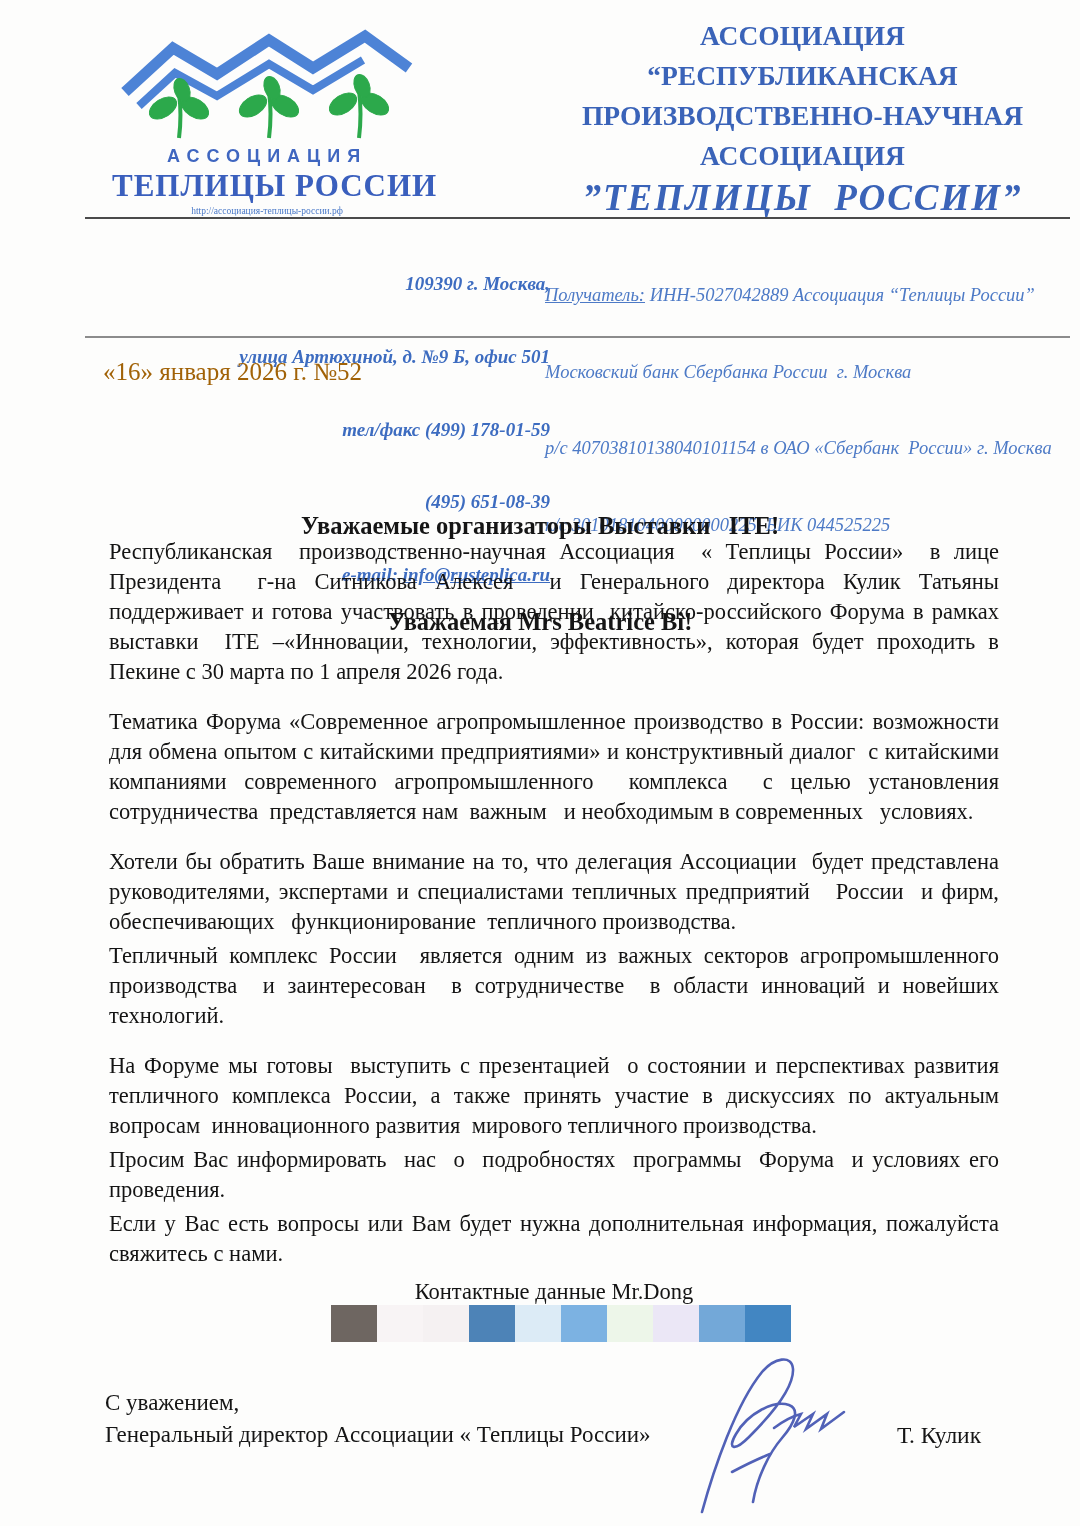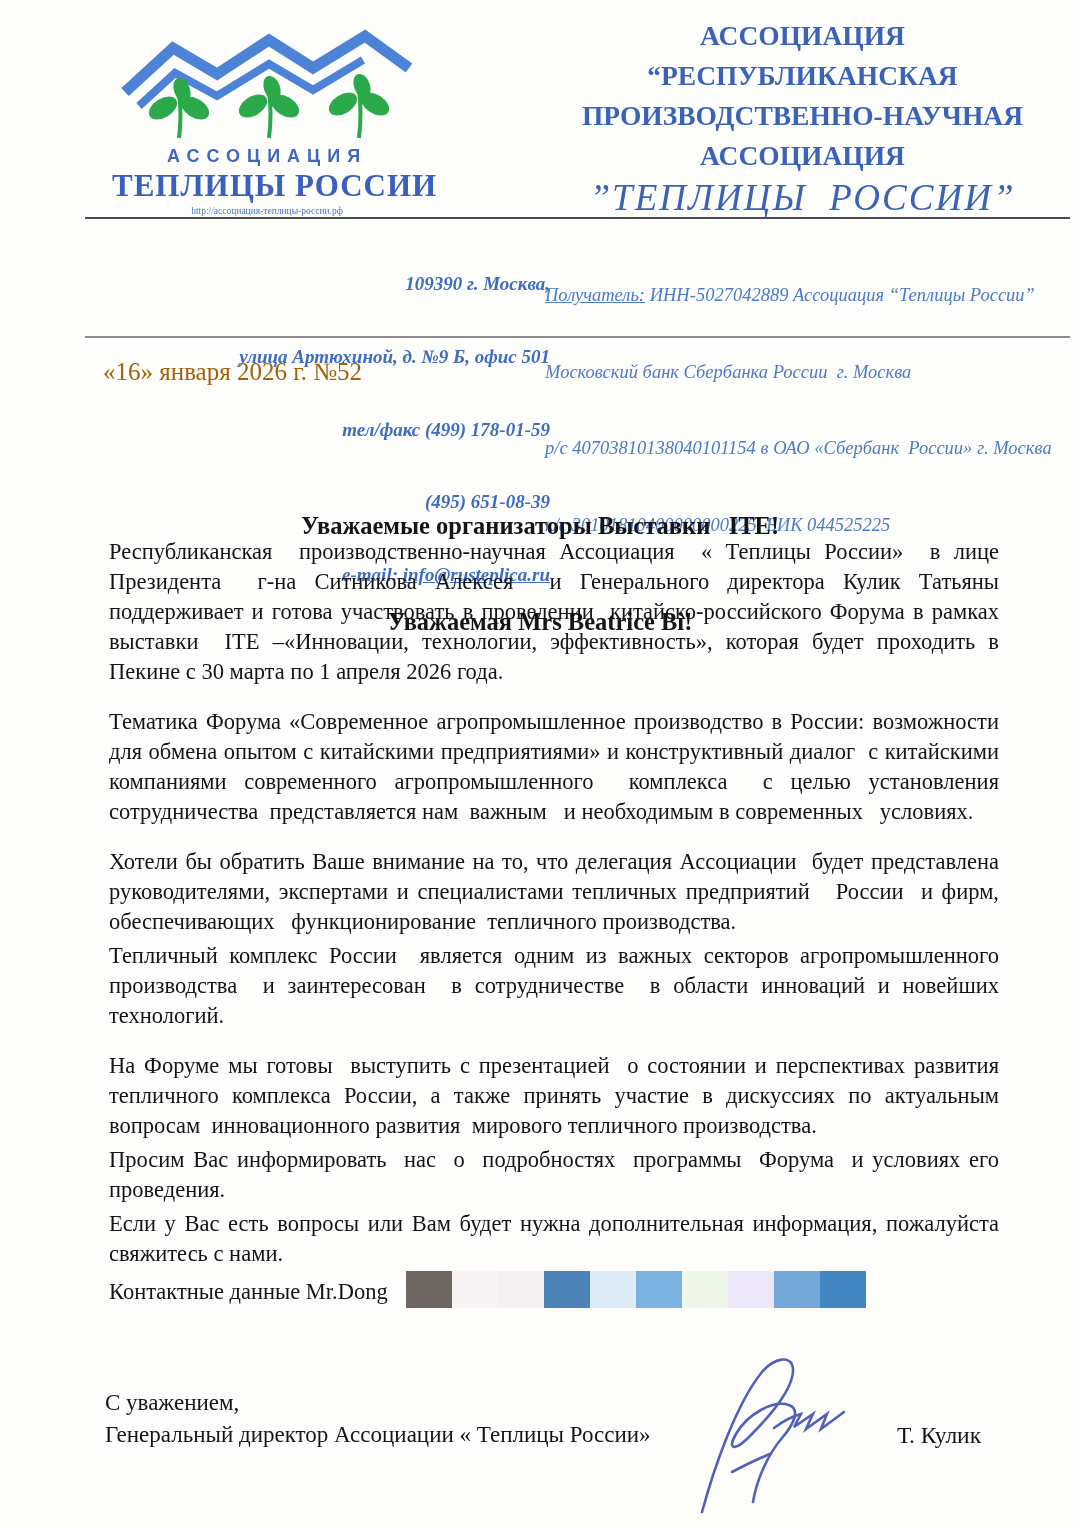--- a/index.html
+++ b/index.html
@@ -17,21 +17,21 @@
   .logo-title{
     font-weight:bold;font-size:31px;letter-spacing:1px;color:#3a5fbd;
     margin-top:1px;white-space:nowrap;
   }
   .logo-url{font-size:9.5px;color:#4a79c8;margin-top:2px;}
   .org-name{
     position:absolute;left:530px;top:16px;width:545px;text-align:center;
     color:#3a63b8;font-weight:bold;font-size:27.5px;line-height:40px;
   }
   .org-title{
-    font-size:37px;font-style:italic;font-weight:normal;letter-spacing:2px;
+    font-size:37px;font-style:italic;font-weight:bold;letter-spacing:2px;
     margin-top:0px;line-height:44px;white-space:pre-wrap;
   }
   .rule-top{position:absolute;left:85px;top:217px;width:985px;height:2px;background:#4b4b4b;}
   .rule-bottom{position:absolute;left:85px;top:336px;width:985px;height:2px;background:#8c8c8c;}
   
   .addr{
     position:absolute;left:120px;top:224px;width:430px;text-align:right;
     color:#3d6cc0;font-style:italic;font-weight:bold;font-size:19px;line-height:24.2px;
     white-space:pre-wrap;
   }
@@ -44,21 +44,21 @@
   
   .date-line{position:absolute;left:103px;top:358px;font-size:25px;color:#a16207;}
   .saluts{position:absolute;left:90px;top:446px;width:900px;text-align:center;
     font-weight:bold;font-size:24.5px;line-height:32px;white-space:pre-wrap;}
   .body{position:absolute;left:105px;top:533px;width:898px;}
   .para{
     font-size:22.5px;line-height:30px;text-align:justify;white-space:pre-wrap;
     margin:4px;color:#141414;
   }
   .gap{margin-top:20px;}
-  .contact-row{display:flex;align-items:center;height:38px;}
+  .contact-row{display:flex;align-items:center;height:38px;flex-direction:column;}
   .contact-row .para{flex:0 0 auto;}
   .strip{display:flex;margin-left:14px;margin-top:-6px;}
   .strip div{width:46px;height:37px;}
   
   .closing1{position:absolute;left:105px;top:1390px;font-size:23px;}
   .closing2{position:absolute;left:105px;top:1422px;font-size:23px;white-space:pre-wrap;}
   .signer{position:absolute;left:897px;top:1422px;font-size:23.5px;}
   .signature{position:absolute;left:672px;top:1352px;}
 </style>
 </head>

